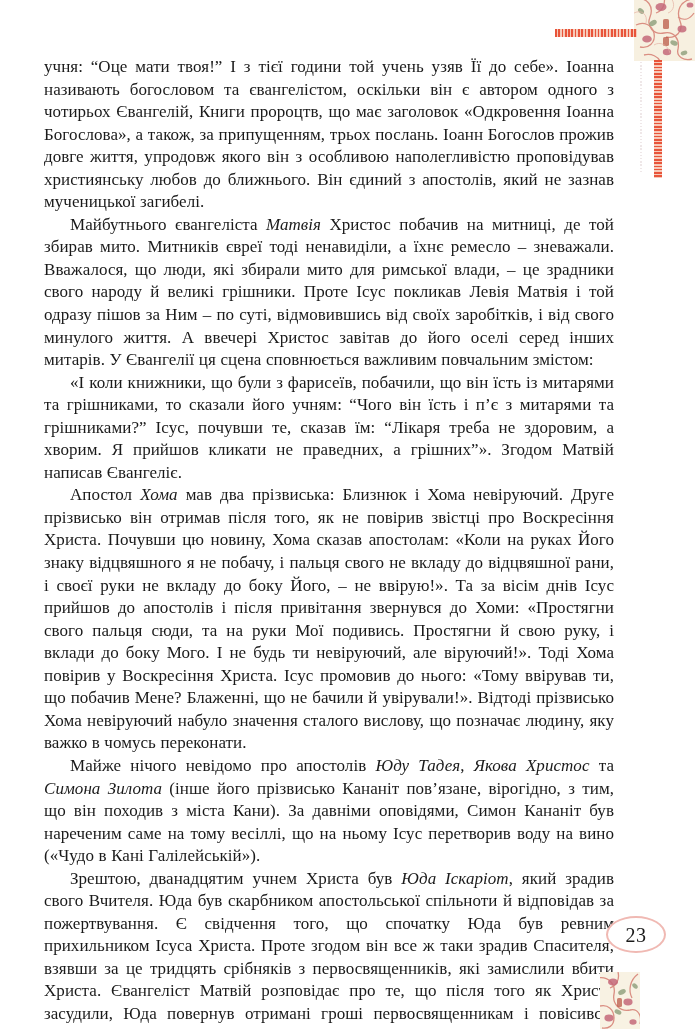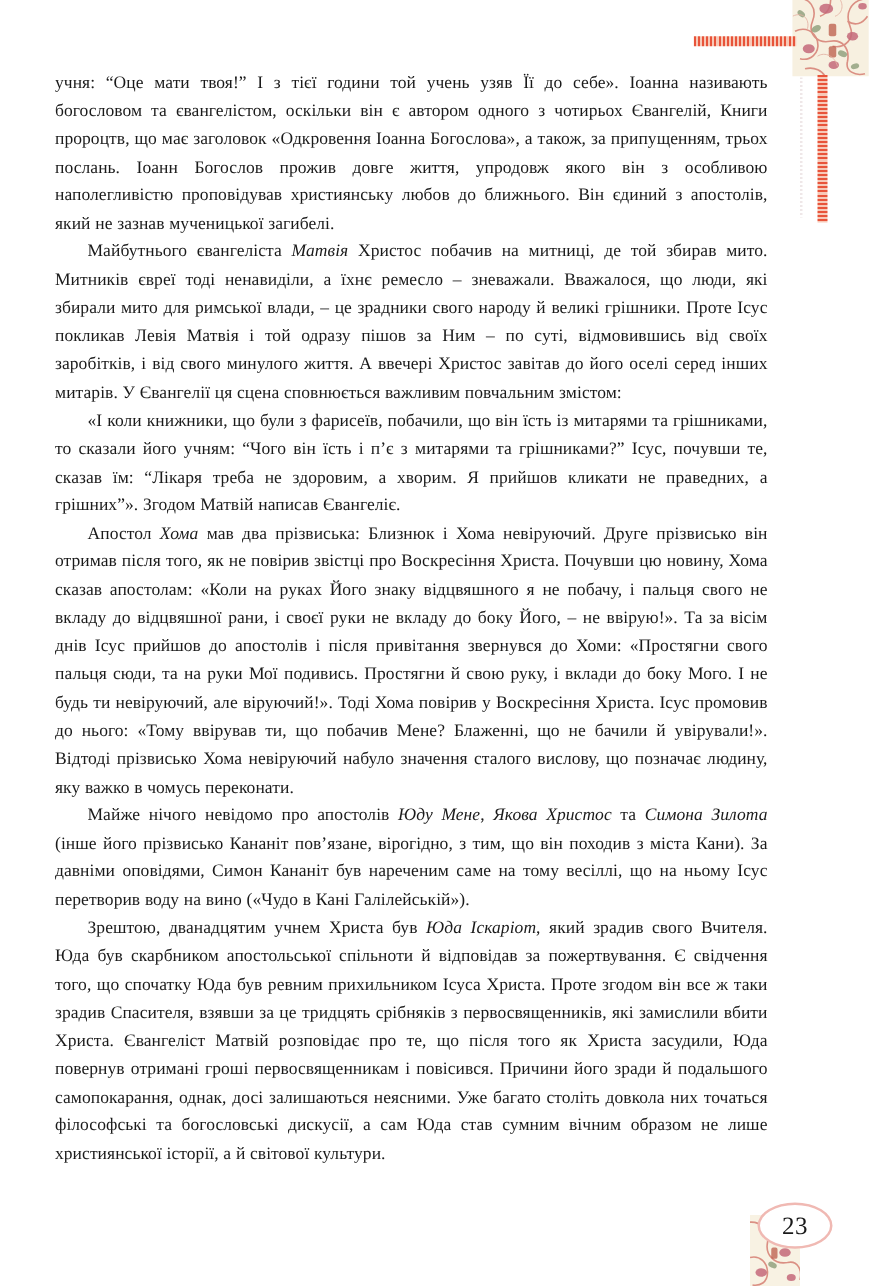--- a/index.html
+++ b/index.html
@@ -19,21 +19,21 @@
   
   #page-body {
     position: absolute;
     left: 44px;
     top: 56px;
     width: 570px;
   }
 
   .para {
     margin: 0;
-    font-size: 14px;
+    font-size: 17px;
     line-height: 22.55px;
     text-align: justify;
     text-align-last: left;
     text-indent: 26px;
     hyphens: manual;
     word-spacing: 0.2px;
     letter-spacing: 0.05px;
   }
   .para.noindent { text-indent: 0; }
   .para em { font-style: italic; }
@@ -99,21 +99,21 @@
       #e9dfe0 0px, #e9dfe0 1.5px,
       #ffffff 1.5px, #ffffff 3.2px
     );
     opacity: .75;
   }
 
   
   #page-number-badge {
     position: absolute;
     left: 606px;
-    top: 962px;
+    top: 916px;
     width: 56px;
     height: 33px;
     border: 2px solid #f0b9b3;
     border-radius: 50%;
     background: #ffffff;
     display: flex;
     align-items: center;
     justify-content: center;
   }
   #page-number-badge .num {
@@ -164,21 +164,21 @@
 
 <div id="rule-horizontal"></div>
 <div id="rule-vertical"></div>
 <div id="rule-vertical-faint"></div>
 
 <div id="page-body">
     <p class="para noindent">учня: “Оце мати твоя!” І з тієї години той учень узяв Її до себе». Іоанна називають богословом та євангелістом, оскільки він є автором одного з чотирьох Євангелій, Книги пророцтв, що має заголовок «Одкровення Іоанна Богослова», а також, за припущенням, трьох послань. Іоанн Богослов прожив довге життя, упродовж якого він з особливою наполегливістю проповідував християнську любов до ближнього. Він єдиний з апостолів, який не зазнав мученицької загибелі.</p>
     <p class="para">Майбутнього євангеліста <em>Матвія</em> Христос побачив на митниці, де той збирав мито. Митників євреї тоді ненавиділи, а їхнє ремесло – зневажали. Вважалося, що люди, які збирали мито для римської влади, – це зрадники свого народу й великі грішники. Проте Ісус покликав Левія Матвія і той одразу пішов за Ним – по суті, відмовившись від своїх заробітків, і від свого минулого життя. А ввечері Христос завітав до його оселі серед інших митарів. У Євангелії ця сцена сповнюється важливим повчальним змістом:</p>
     <p class="para">«І коли книжники, що були з фарисеїв, побачили, що він їсть із митарями та грішниками, то сказали його учням: “Чого він їсть і п’є з митарями та грішниками?” Ісус, почувши те, сказав їм: “Лікаря треба не здоровим, а хворим. Я прийшов кликати не праведних, а грішних”». Згодом Матвій написав Євангеліє.</p>
     <p class="para">Апостол <em>Хома</em> мав два прізвиська: Близнюк і Хома невіруючий. Друге прізвисько він отримав після того, як не повірив звістці про Воскресіння Христа. Почувши цю новину, Хома сказав апостолам: «Коли на руках Його знаку відцвяшного я не побачу, і пальця свого не вкладу до відцвяшної рани, і своєї руки не вкладу до боку Його, – не ввірую!». Та за вісім днів Ісус прийшов до апостолів і після привітання звернувся до Хоми: «Простягни свого пальця сюди, та на руки Мої подивись. Простягни й свою руку, і вклади до боку Мого. І не будь ти невіруючий, але віруючий!». Тоді Хома повірив у Воскресіння Христа. Ісус промовив до нього: «Тому ввірував ти, що побачив Мене? Блаженні, що не бачили й увірували!». Відтоді прізвисько Хома невіруючий набуло значення сталого вислову, що позначає людину, яку важко в чомусь переконати.</p>
-    <p class="para">Майже нічого невідомо про апостолів <em>Юду Мене</em>, <em>Якова Христос</em> та <em>Симона Зилота</em> (інше його прізвисько Кананіт пов’язане, вірогідно, з тим, що він походив з міста Кани). За давніми оповідями, Симон Кананіт був нареченим саме на тому весіллі, що на ньому Ісус перетворив воду на вино («Чудо в Кані Галілейській»).</p>
+    <p class="para">Майже нічого невідомо про апостолів <em>Юду Тадея</em>, <em>Якова Христос</em> та <em>Симона Зилота</em> (інше його прізвисько Кананіт пов’язане, вірогідно, з тим, що він походив з міста Кани). За давніми оповідями, Симон Кананіт був нареченим саме на тому весіллі, що на ньому Ісус перетворив воду на вино («Чудо в Кані Галілейській»).</p>
     <p class="para">Зрештою, дванадцятим учнем Христа був <em>Юда Іскаріот</em>, який зрадив свого Вчителя. Юда був скарбником апостольської спільноти й відповідав за пожертвування. Є свідчення того, що спочатку Юда був ревним прихильником Ісуса Христа. Проте згодом він все ж таки зрадив Спасителя, взявши за це тридцять срібняків з первосвященників, які замислили вбити Христа. Євангеліст Матвій розповідає про те, що після того як Христа засудили, Юда повернув отримані гроші первосвященникам і повісився. Причини його зради й подальшого самопокарання, однак, досі залишаються неясними. Уже багато століть довкола них точаться філософські та богословські дискусії, а сам Юда став сумним вічним образом не лише християнської історії, а й світової культури.</p>
   </div>
 
 <div id="ornament-bottom-strip">
   <svg class="vine" viewBox="0 0 40 57" preserveAspectRatio="none" aria-hidden="true">
     <rect x="0" y="0" width="40" height="57" fill="#f8f2e3"></rect>
     <g stroke="#d98a7e" stroke-width="1.3" fill="none" opacity="0.95">
       <path d="M-2,6 C8,4 16,12 14,22 C12,32 20,40 30,38 C38,36 42,44 40,52"></path>
       <path d="M38,2 C30,8 28,18 32,26"></path>
       <path d="M0,34 C8,32 14,38 14,46 C14,54 8,57 2,56"></path>

